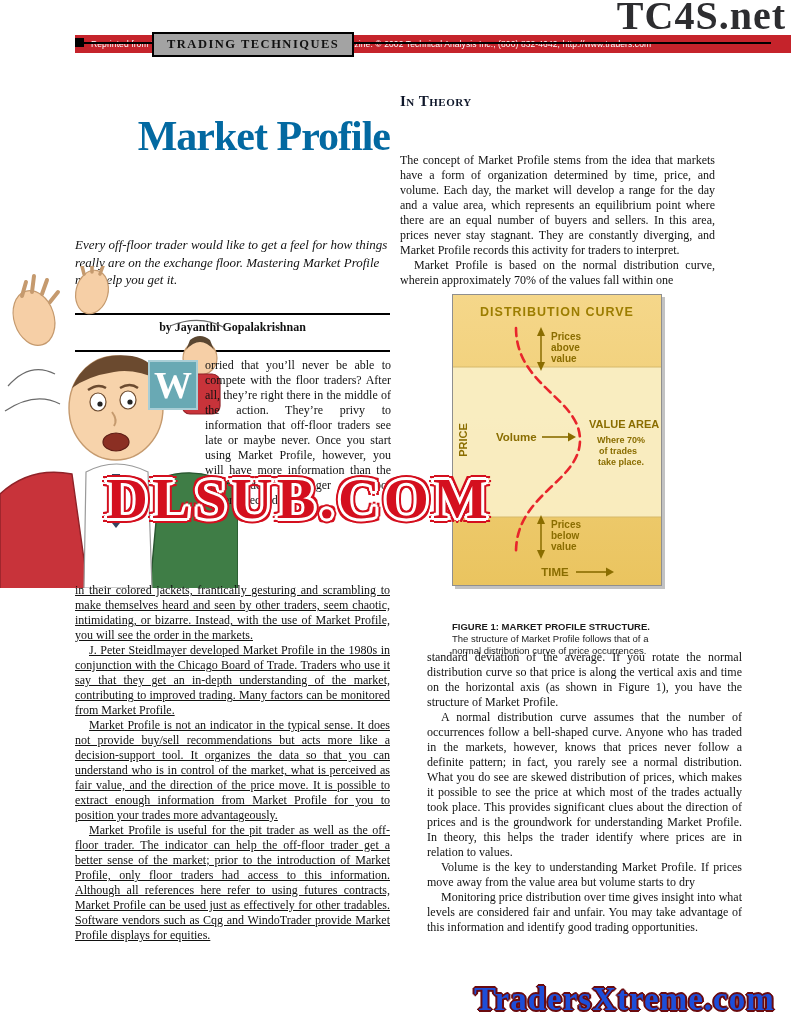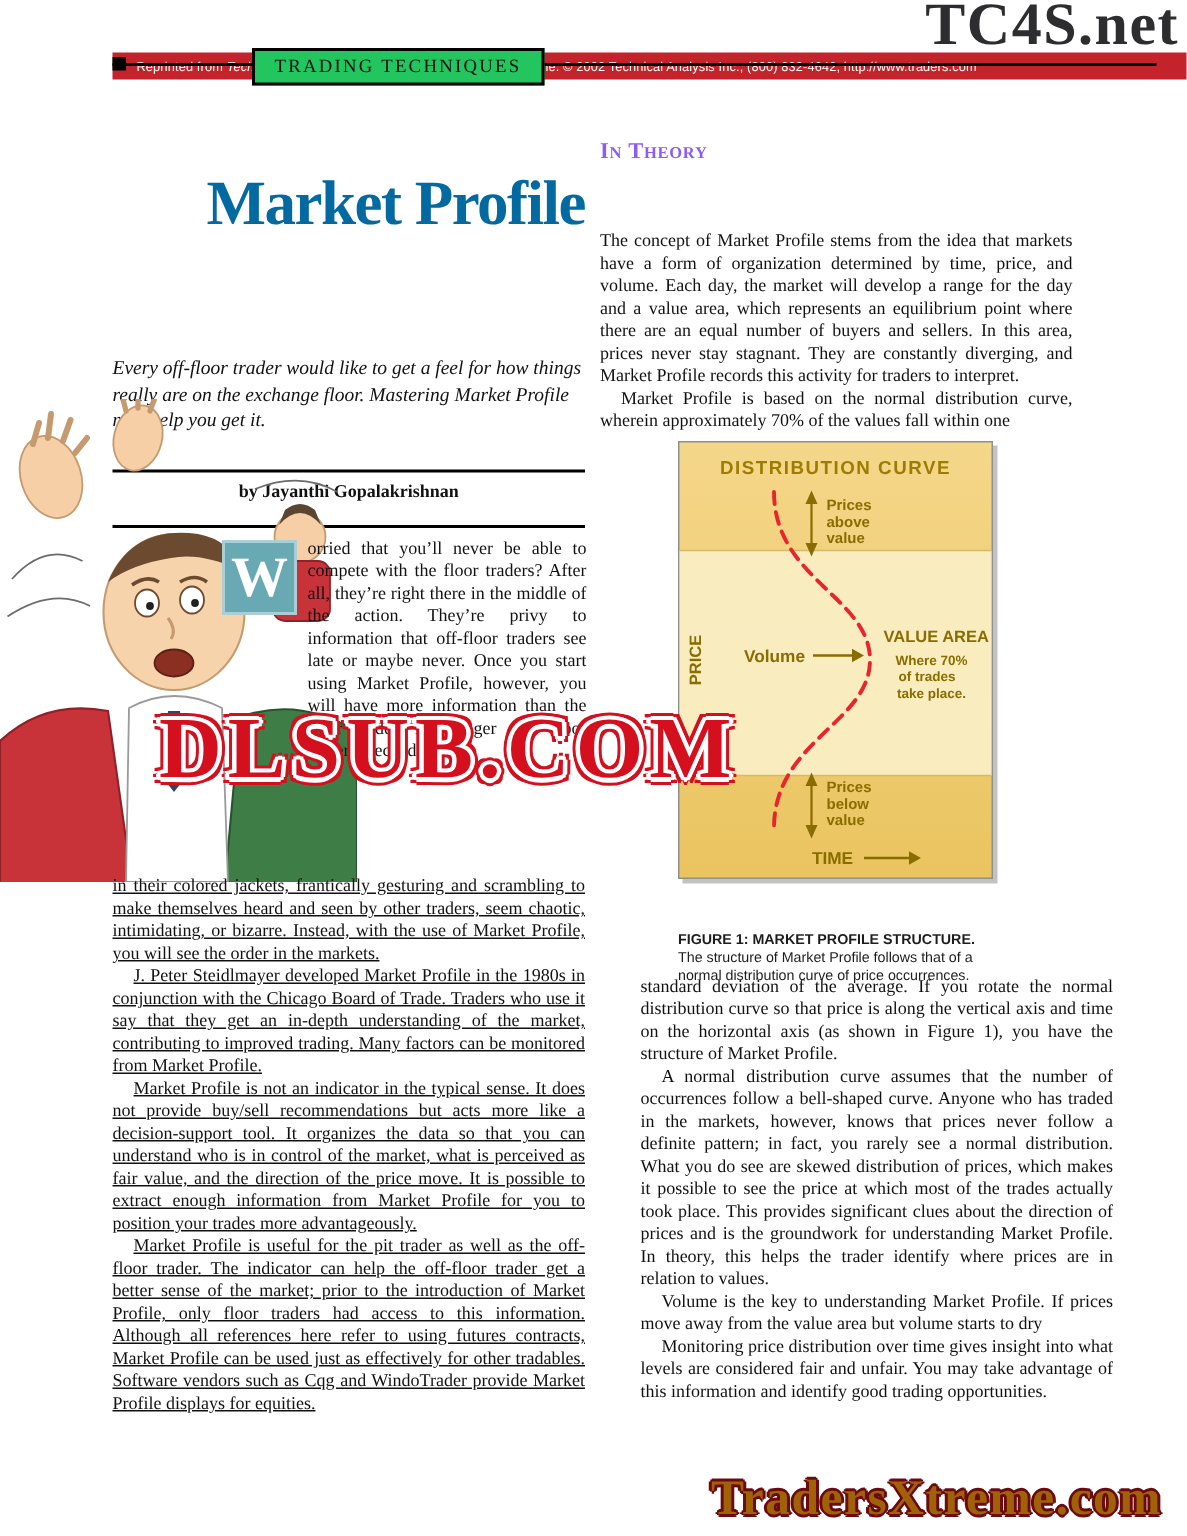--- a/index.html
+++ b/index.html
@@ -23,23 +23,23 @@
     position:absolute; right:5px; top:-6px;
     font-family:"Liberation Serif", serif; font-weight:bold; font-size:40px; line-height:1.1;
     color:#2d2d30; letter-spacing:1px;
     text-shadow:0 0 4px rgba(255,255,255,.95), 0 0 2px rgba(255,255,255,.9);
     z-index:20;
   }
 
   .header-rule { position:absolute; left:75px; top:42px; width:696px; height:2px; background:#000; }
   .header-square { position:absolute; left:75px; top:38px; width:9px; height:9px; background:#000; }
   .section-tag {
-    position:absolute; left:168px; top:32px; padding:3px 13px;
-    border:2px solid #000; background:#22c55e;
-    font-family:"Liberation Serif", serif; font-weight:normal; font-size:12.5px;
+    position:absolute; left:152px; top:32px; padding:3px 13px;
+    border:2px solid #000; background:#a3a3a3;
+    font-family:"Liberation Serif", serif; font-weight:bold; font-size:12.5px;
     letter-spacing:1.5px; z-index:2;
   }
 
   
   .title {
     position:absolute; left:75px; top:86px; width:315px; text-align:right;
     font-weight:bold; font-size:42px; line-height:1.06; letter-spacing:-1px; color:#0369a1;
   }
   .deck {
     position:absolute; left:75px; top:236px; width:315px;
@@ -65,21 +65,21 @@
   }
 
   .leftcol  { position:absolute; left:75px;  top:583px; width:315px;text-decoration:underline; }
   .para { font-size:12px; line-height:15px; text-align:justify; margin:0; text-indent:14px; }
   .para.noindent { text-indent:0; }
 
   
   .right-heading {
     position:absolute; left:400px; top:93px;
     font-variant:small-caps; font-weight:bold; font-size:15px;
-    color:#8b5cf6; letter-spacing:.5px;
+    color:#0f172a; letter-spacing:.5px;
   }
   .rightcol-top    { position:absolute; left:400px; top:112px; width:315px;margin-top:41px; }
   .rightcol-bottom { position:absolute; left:400px; top:650px; width:315px;margin-left:27px; }
 
   .figure {
     position:absolute; left:452px; top:294px; width:210px; height:292px;
     box-shadow:3px 3px 0 rgba(120,120,120,.45);
   }
   .figure svg { display:block; }
   .figure-caption {
@@ -96,21 +96,21 @@
     text-shadow:
       0 3px 0 #fff, 0 -3px 0 #fff, 3px 0 0 #fff, -3px 0 0 #fff,
       2px 2px 0 #fff, -2px 2px 0 #fff, 2px -2px 0 #fff, -2px -2px 0 #fff,
       0 5px 0 #d40f1e, 0 -5px 0 #d40f1e, 5px 0 0 #d40f1e, -5px 0 0 #d40f1e,
       4px 4px 0 #d40f1e, -4px 4px 0 #d40f1e, 4px -4px 0 #d40f1e, -4px -4px 0 #d40f1e;
     padding-left: 14px;
   }
   .wm-bottom {
     position:absolute; left:474px; top:983px; z-index:30;
     font-weight:bold; font-size:33px; line-height:1; letter-spacing:1px;
-    color:#a16207;
+    color:#1d4ed8;
     text-shadow:
       0 2px 0 #6b0b0f, 0 -2px 0 #6b0b0f, 2px 0 0 #6b0b0f, -2px 0 0 #6b0b0f,
       1px 1px 0 #6b0b0f, -1px 1px 0 #6b0b0f, 1px -1px 0 #6b0b0f, -1px -1px 0 #6b0b0f;
   }
 </style>
 </head>
 <body>
 
 <div>
 

